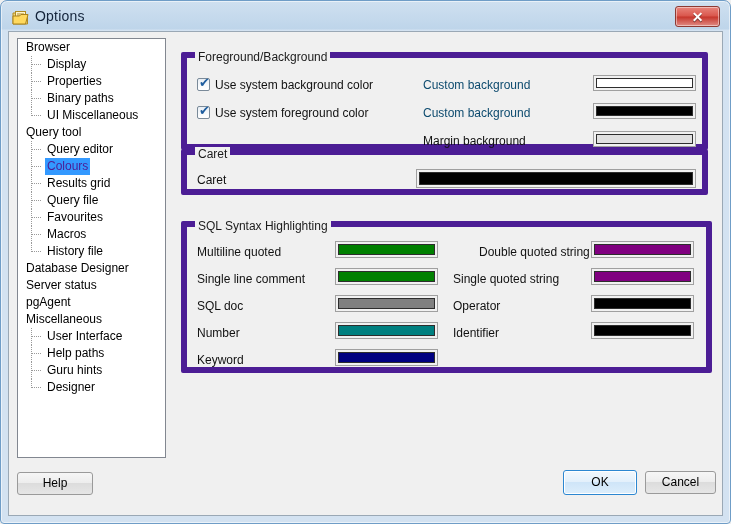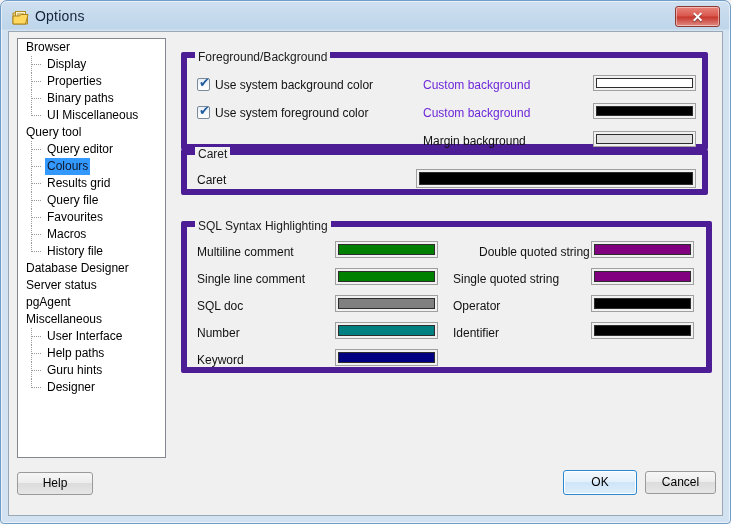--- a/index.html
+++ b/index.html
@@ -115,21 +115,21 @@
     font-size: 12px;
     padding-left: 6px;
   }
   .tree-item.child { padding-left: 27px; }
   .tree-item .lbl {
     display: inline-block;
     padding: 0 2px;
   }
   .tree-item.selected .lbl {
     background: #3399ff;
-    color: #0f172a;
+    color: #4c1d95;
   }
   
   .tree-item.child::before {
     content: "";
     position: absolute;
     left: 13px;
     top: 0;
     bottom: 0;
     border-left: 1px dotted #9a9a9a;
   }
@@ -243,21 +243,21 @@
     color: #111111;
   }
 
   .lab {
     position: absolute;
     font-size: 12px;
     line-height: 15px;
     color: #111111;
     white-space: nowrap;
   }
-  .lab.disabled { color: #6d28d9; }
+  .lab.disabled { color: #0c4a6e; }
 
   
   .swatch {
     position: absolute;
     box-sizing: border-box;
     border: 1px solid #a0a0a0;
     background: #f1f1f1;
     padding: 2px;
     cursor: pointer;
   }
@@ -356,21 +356,21 @@
     <div class="gtitle">Caret</div>
     <div class="lab" style="left:10px; top:18px;">Caret</div>
     <div class="swatch sw-wide" style="left:229px; top:14px;">
       <div class="fill" style="background:#000000"></div>
     </div>
   </div>
 
   <div class="group group-sql">
     <div class="gtitle">SQL Syntax Highlighting</div>
 
-    <div class="lab" style="left:10px; top:18px;">Multiline comment</div>
+    <div class="lab" style="left:10px; top:18px;">Multiline quoted</div>
     <div class="swatch sw-sql" style="left:148px; top:14px;">
         <div class="fill" style="background:#008000"></div>
       </div>
 
     <div class="lab" style="left:10px; top:45px;">Single line comment</div>
     <div class="swatch sw-sql" style="left:148px; top:41px;">
         <div class="fill" style="background:#008000"></div>
       </div>
 
     <div class="lab" style="left:10px; top:72px;">SQL doc</div>

